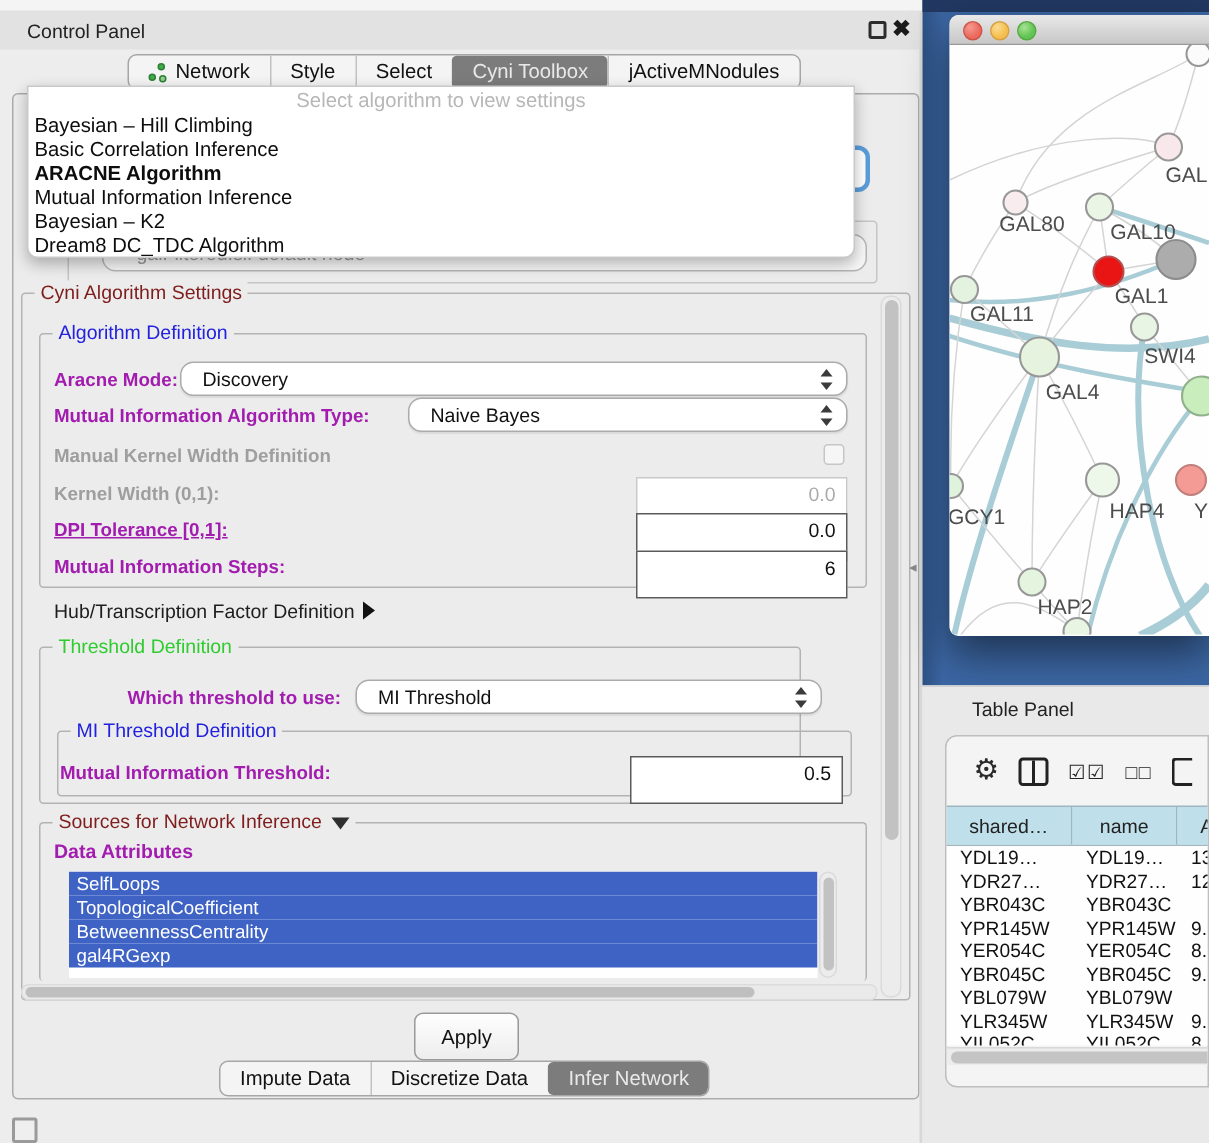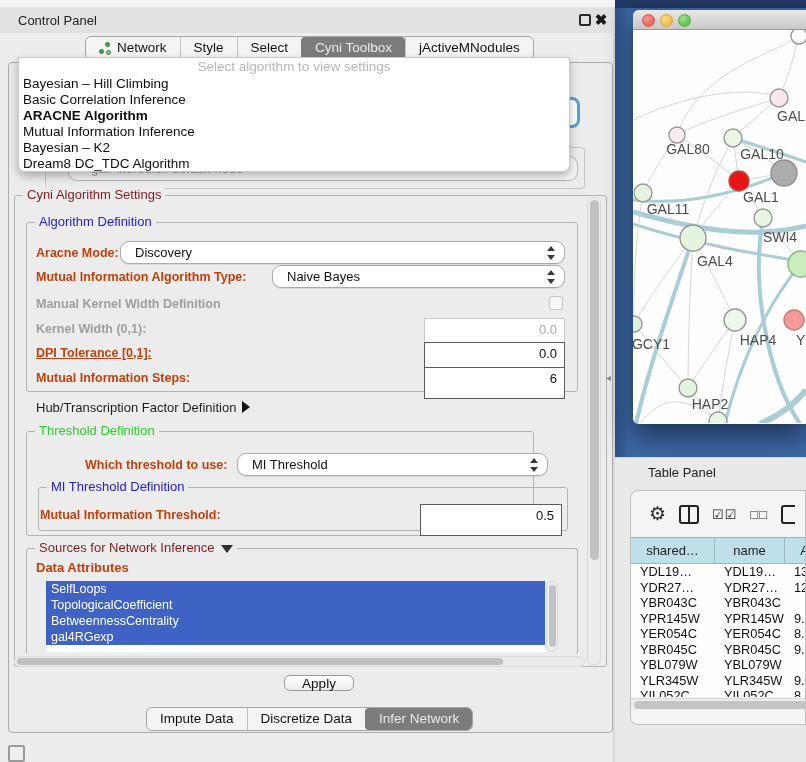--- a/index.html
+++ b/index.html
@@ -37,21 +37,21 @@
   .popup .prompt { height:18px; line-height:18px; text-align:center; color:#B7B7B7; font-size:13.5px; }
   .popup .ditem { height:16px; line-height:16px; padding-left:4px; font-size:13.5px; color:#0d0d0d; white-space:nowrap; }
   .popup .ditem.bold { font-weight:bold; }
 
   
   .grp { position:absolute; border:1px solid #B3B3B3; border-radius:3px; }
   .grp-label { position:absolute; top:-9px; left:8px; background:#ECECEC; padding:0 4px; font-size:13px; color:#7f1d1d; white-space:nowrap; }
   .grp-label.blue { color:#2121DE; }
   .grp-label.green { color:#2ECC2E; }
 
-  .lbl { position:absolute; font-size:12.5px; font-weight:bold; color:#c2410c; white-space:nowrap; }
+  .lbl { position:absolute; font-size:12.5px; font-weight:bold; color:#a21caf; white-space:nowrap; }
   .lbl.dis { color:#9E9E9E; }
 
   .combo { position:absolute; height:23px; background:#FFFFFF; border:1px solid #ABABAB; border-radius:9px;
            line-height:21px; padding-left:14px; font-size:13px; color:#111;
            box-shadow:inset 0 1px 0 #fff, 0 1px 1px rgba(0,0,0,0.08); }
   .spin { position:absolute; right:9px; top:4px; width:9px; height:14px; }
   .spin:before, .spin:after { content:""; position:absolute; left:1px; border-left:4px solid transparent; border-right:4px solid transparent; }
   .spin:before { top:0; border-bottom:5px solid #3b3b3b; }
   .spin:after { bottom:0; border-top:5px solid #3b3b3b; }
 
@@ -65,21 +65,21 @@
   .tri-down  { display:inline-block; width:0; height:0; border-left:6px solid transparent; border-right:6px solid transparent; border-top:8px solid #2e2e2e; vertical-align:-1px; margin-left:6px; }
 
   .attrlist { position:absolute; left:46px; top:581px; width:499px; height:71px; overflow:hidden; background:#FFFFFF; }
   .attrlist .li { height:16px; line-height:16px; padding-left:5px; font-size:12.5px; color:#FFFFFF; background:#3E63C5; white-space:nowrap; }
 
   .vscroll { position:absolute; background:#ECECEC; border:1px solid #DADADA; border-radius:6px; }
   .vthumb { position:absolute; background:#C2C2C2; border-radius:6px; }
   .hscroll { position:absolute; background:#EAEAEA; border:1px solid #DCDCDC; border-radius:5px; }
   .hthumb { position:absolute; background:#BFBFBF; border-radius:5px; }
 
-  .applybtn { position:absolute; left:284px; top:675px; width:70px; height:16px; border:1px solid #9a9a9a; border-radius:6px;
+  .applybtn { position:absolute; left:276px; top:675px; width:70px; height:32px; border:1px solid #9a9a9a; border-radius:6px;
               background:linear-gradient(#FEFEFE,#EDEDED); font-family:"Liberation Sans",sans-serif; font-size:13.5px; color:#111; }
 
   .bottombar { left:146px; top:707px; }
   .splitter-col { left:613px; top:8px; width:2px; height:754px; background:#D8D8D8; }
   .splitter-arrow { left:606px; top:372px; font-size:10px; color:#8a8a8a; }
   .bl-icon { left:8px; top:745px; width:17px; height:17px; border:2px solid #9a9a9a; border-radius:2px; background:#EFEFEF; }
 
   
   .desktop { left:615px; top:0; width:191px; height:457px; background:linear-gradient(90deg,#2E5184 0px,#3C67A4 14px); }
   .desktop-topstrip { left:615px; top:0; width:191px; height:8px; background:#223862; }

